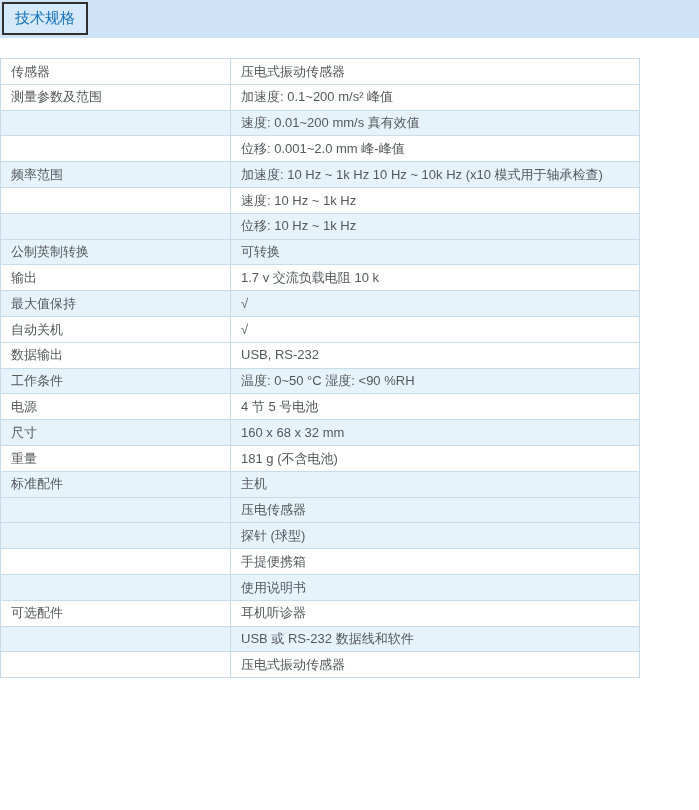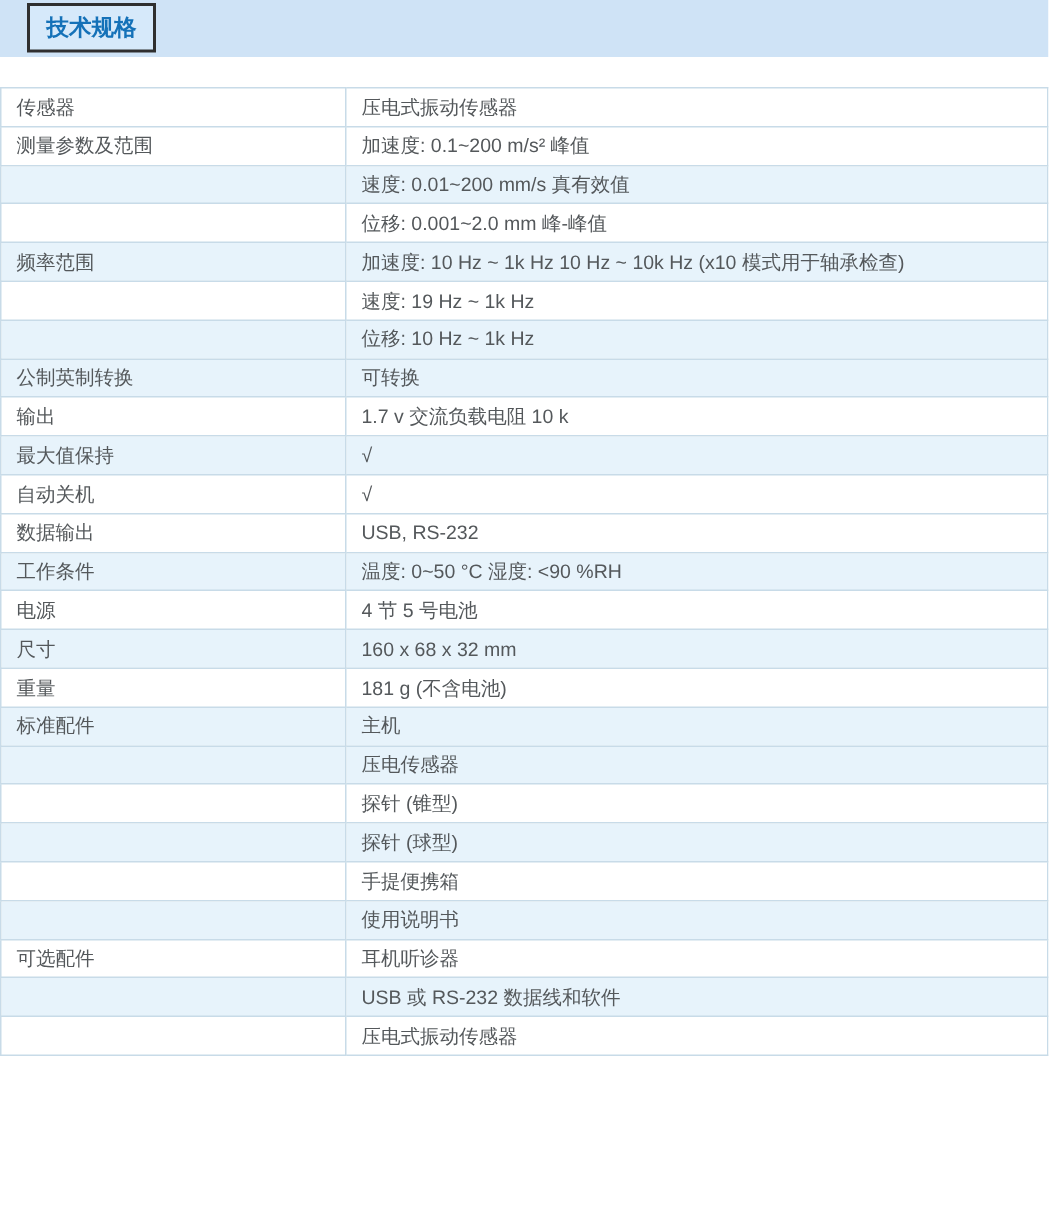--- a/index.html
+++ b/index.html
@@ -22,36 +22,35 @@
     overflow: hidden;
   }
   .topbar {
     height: 38px;
     background: var(--bar-bg);
     position: relative;
   }
   .tab {
     position: absolute;
     top: 2px;
-    left: 18px;
+    left: 2px;
     height: 33px;
     padding: 0 11px;
     display: flex;
     align-items: center;
     background: var(--tab-bg);
     border: 2px solid var(--tab-border);
     color: var(--tab-text);
     font-size: 15px;
     cursor: pointer;
     user-select: none;
-    font-weight: bold;
   }
   .gap { height: 20px; background: var(--page-bg); }
   table.spec-table {
-    width: 699px;
+    width: 640px;
     border-collapse: collapse;
     table-layout: fixed;
   }
   table.spec-table td {
     border: 1px solid var(--border);
     height: 25.8px;
     padding: 0 10px;
     font-size: 13px;
     line-height: 1.2;
     color: var(--text);
@@ -90,21 +89,21 @@
       <tr>
         <td class="c1"></td>
         <td class="c2">位移: 0.001~2.0 mm 峰-峰值</td>
       </tr>
       <tr class="shaded">
         <td class="c1">频率范围</td>
         <td class="c2">加速度: 10 Hz ~ 1k Hz 10 Hz ~ 10k Hz  (x10 模式用于轴承检查)</td>
       </tr>
       <tr>
         <td class="c1"></td>
-        <td class="c2">速度: 19 Hz ~ 1k Hz</td>
+        <td class="c2">速度: 10 Hz ~ 1k Hz</td>
       </tr>
       <tr class="shaded">
         <td class="c1"></td>
         <td class="c2">位移: 10 Hz ~ 1k Hz</td>
       </tr>
       <tr class="shaded">
         <td class="c1">公制英制转换</td>
         <td class="c2">可转换</td>
       </tr>
       <tr>
@@ -140,24 +139,20 @@
         <td class="c2">181 g (不含电池)</td>
       </tr>
       <tr class="shaded">
         <td class="c1">标准配件</td>
         <td class="c2">主机</td>
       </tr>
       <tr class="shaded">
         <td class="c1"></td>
         <td class="c2">压电传感器</td>
       </tr>
-      <tr>
-        <td class="c1"></td>
-        <td class="c2">探针 (锥型)</td>
-      </tr>
       <tr class="shaded">
         <td class="c1"></td>
         <td class="c2">探针 (球型)</td>
       </tr>
       <tr>
         <td class="c1"></td>
         <td class="c2">手提便携箱</td>
       </tr>
       <tr class="shaded">
         <td class="c1"></td>

